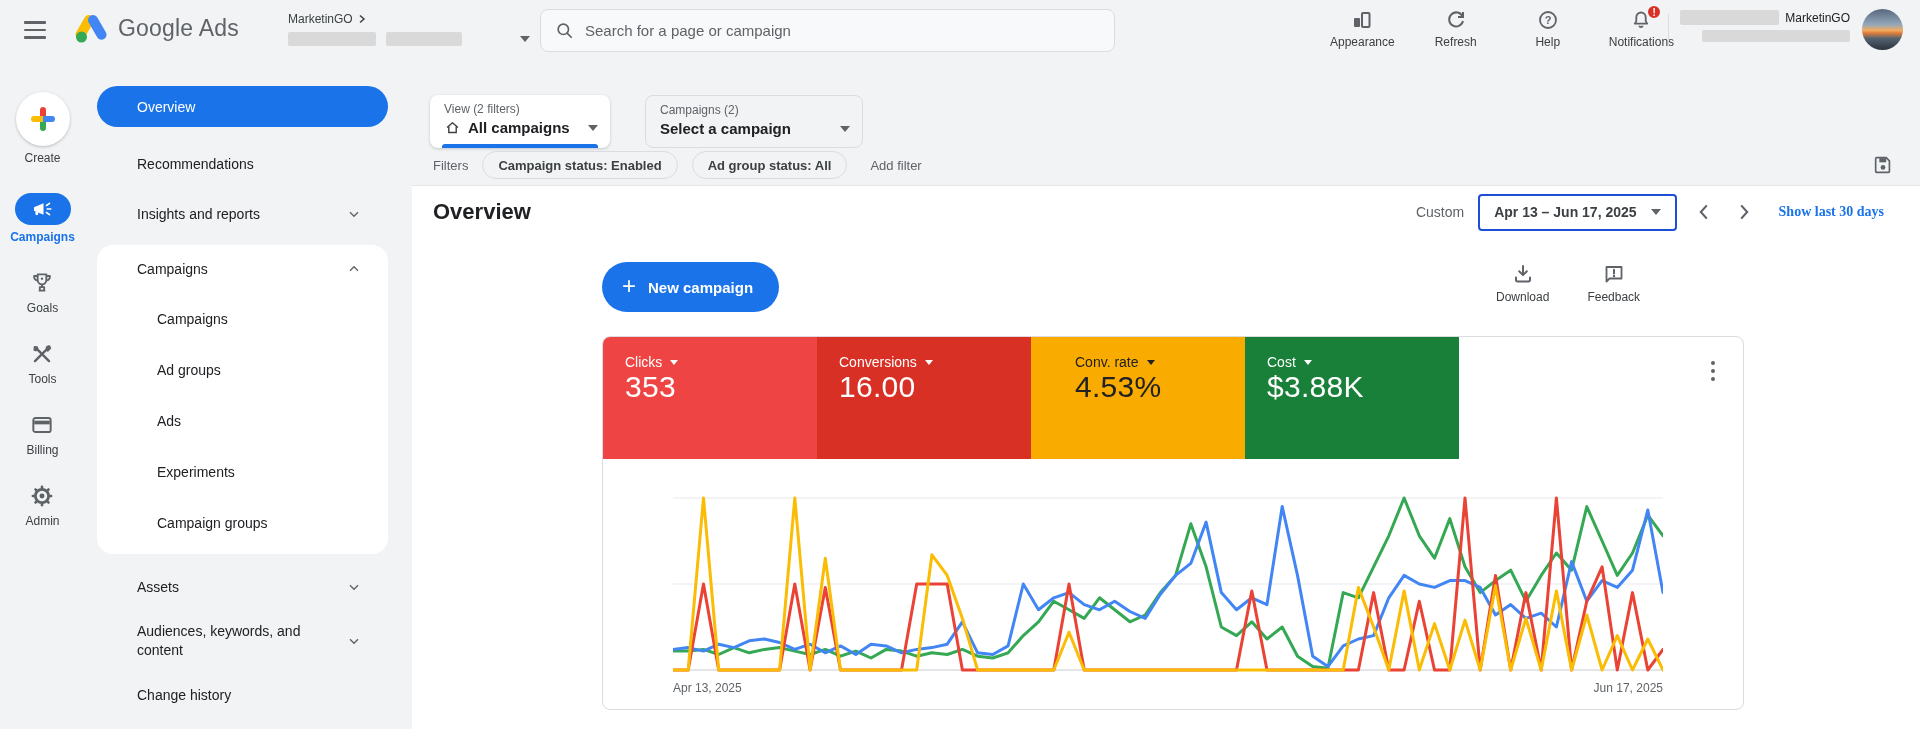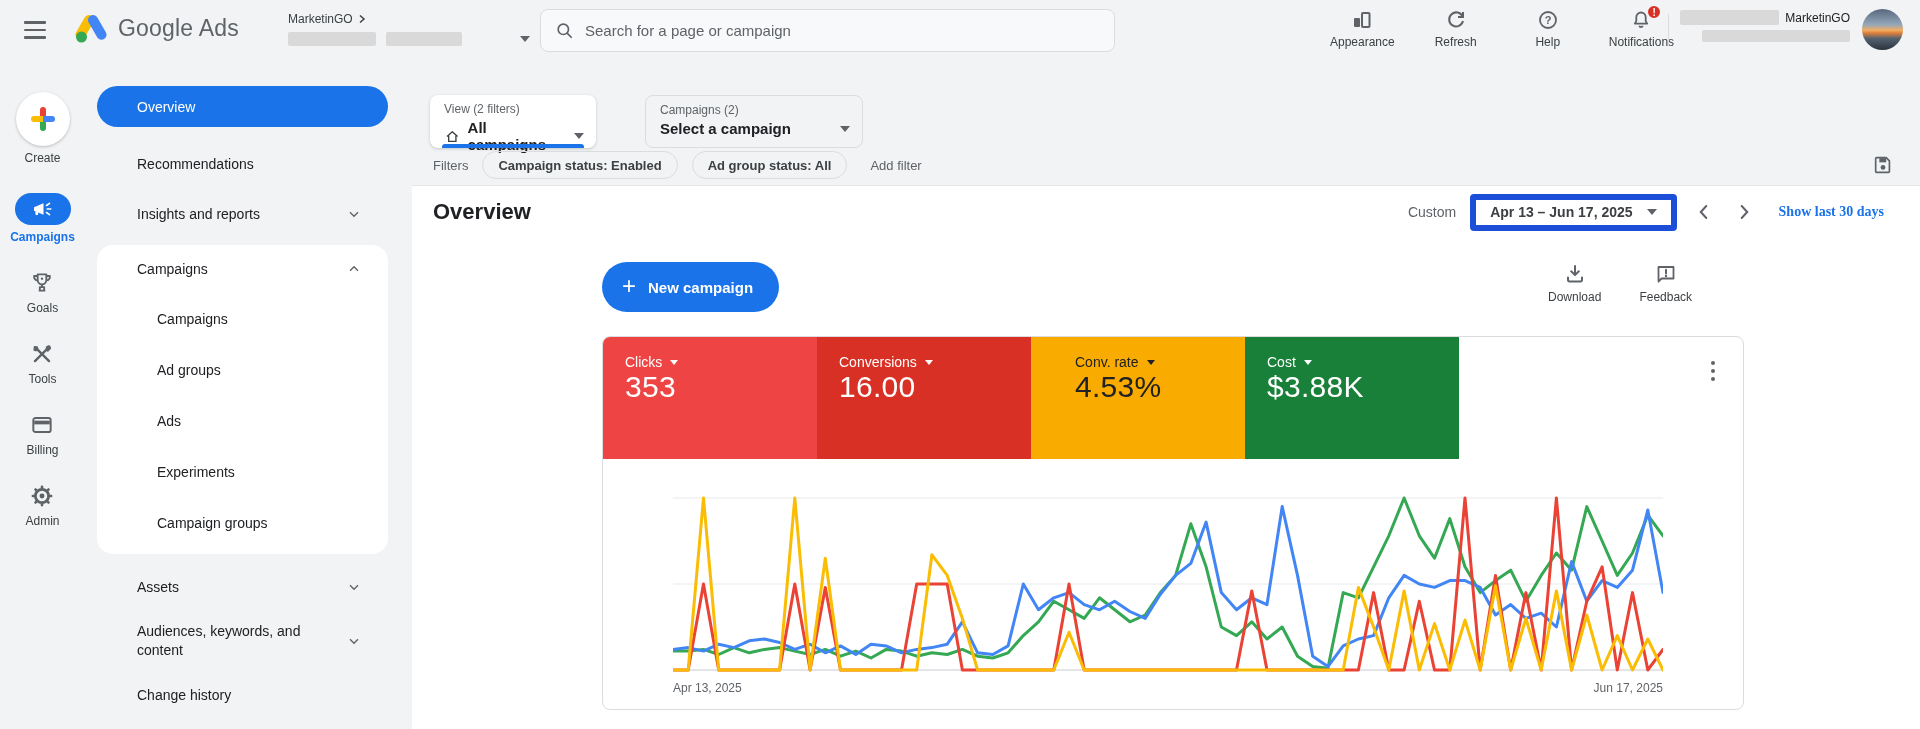--- a/index.html
+++ b/index.html
@@ -53,44 +53,44 @@
   .nav-row .chev { position: absolute; right: 26px; }
   .nav-card { margin-top: 6px; background: #fff; border-radius: 16px; padding-bottom: 6px; }
   .nav-card .nav-row.header { height: 48px; }
   .nav-sub { height: 51px; display: flex; align-items: center; padding-left: 60px; font-size: 14px; color: #202124; cursor: pointer; }
   .nav-row.twoline { height: 58px; line-height: 19px; padding-right: 62px; }
 
   
   .main-white { position: absolute; left: 412px; top: 186px; right: 0; bottom: 0; background: #fff; }
   .filters-divider { position: absolute; left: 412px; top: 185px; right: 0; height: 1px; background: #e4e6e8; }
 
-  .viewbox { position: absolute; left: 430px; top: 95px; width: 166px; height: 53px; background: #fff; border-radius: 8px; box-shadow: 0 1px 3px rgba(60,64,67,.25); padding: 7px 12px 0 14px; cursor: pointer; }
+  .viewbox { position: absolute; left: 430px; top: 95px; width: 180px; height: 53px; background: #fff; border-radius: 8px; box-shadow: 0 1px 3px rgba(60,64,67,.25); padding: 7px 12px 0 14px; cursor: pointer; }
   .viewbox::after { content: ""; position: absolute; left: 12px; right: 12px; bottom: 0; height: 4px; border-radius: 3px 3px 0 0; background: #1a73e8; }
   .box-label { font-size: 12px; color: #5f6368; }
   .box-value { display: flex; align-items: center; gap: 7px; margin-top: 3px; font-size: 15px; font-weight: 600; color: #202124; }
   .box-value .caret { margin-left: auto; }
   .selbox { position: absolute; left: 645px; top: 95px; width: 218px; height: 53px; border: 1px solid #dadce0; border-radius: 8px; padding: 7px 12px 8px 14px; cursor: pointer; }
 
   .filters-row { position: absolute; left: 433px; top: 150px; right: 26px; height: 30px; display: flex; align-items: center; gap: 14px; }
   .filters-label { font-size: 13px; color: #5f6368; }
   .chip { height: 28px; border: 1px solid #dadce0; border-radius: 15px; padding: 0 15px; display: flex; align-items: center; font-size: 13px; font-weight: bold; color: #3c4043; background: transparent; cursor: pointer; }
   .add-filter { font-size: 13px; color: #5f6368; cursor: pointer; background: none; border: none; margin-left: 9px; }
   .save-btn { margin-left: auto; background: none; border: none; cursor: pointer; }
 
   .titlerow { position: absolute; left: 433px; top: 192px; right: 36px; height: 40px; display: flex; align-items: center; }
   .page-title { font-size: 22px; color: #202124; }
   .daterow { margin-left: auto; display: flex; align-items: center; gap: 14px; }
   .custom-lbl { font-size: 14px; color: #5f6368; }
-  .datebox { display: flex; align-items: center; gap: 14px; border: 6px solid #1d4ed8; border-radius: 4px; height: 37px; padding: 0 14px; font-size: 14px; font-weight: 600; color: #3c4043; background: #fff; cursor: pointer; }
+  .datebox { display: flex; align-items: center; gap: 14px; border: 2px solid #1d4ed8; border-radius: 4px; height: 37px; padding: 0 14px; font-size: 14px; font-weight: 600; color: #3c4043; background: #fff; cursor: pointer; }
   .navchev { background: none; border: none; cursor: pointer; padding: 2px; }
   .showlast { font-size: 14px; font-weight: 600; color: #1a73e8; background: none; border: none; cursor: pointer; margin-left: 8px; font-family: Liberation Serif, serif; }
 
   .newcamp { position: absolute; left: 602px; top: 262px; height: 50px; border-radius: 25px; background: #1a73e8; color: #fff; border: none; display: flex; align-items: center; gap: 12px; padding: 0 26px 0 20px; font-size: 15px; font-weight: 600; cursor: pointer; font-family: "Liberation Sans", sans-serif; }
   .newcamp .plus { font-size: 24px; font-weight: 400; line-height: 1; margin-top: -2px; }
-  .dlfb { position: absolute; left: 1548px; top: 262px; display: flex; gap: 38px; }
+  .dlfb { position: absolute; left: 1496px; top: 262px; display: flex; gap: 38px; }
   .dlfb .item { display: flex; flex-direction: column; align-items: center; gap: 4px; background: none; border: none; cursor: pointer; }
   .dlfb .lbl { font-size: 12px; color: #3c4043; }
 
   
   .card { position: absolute; left: 602px; top: 336px; width: 1142px; height: 374px; background: #fff; border: 1px solid #dadce0; border-radius: 8px; }
   .scorecards { position: absolute; left: 0; top: 0; display: flex; }
   .scorecard { width: 214px; height: 122px; padding: 17px 20px 0 22px; cursor: pointer; }
   .scorecard:first-child { border-top-left-radius: 7px; }
   .sc-label { display: flex; align-items: center; gap: 8px; font-size: 14px; }
   .sc-label .caret { border-top-color: currentColor; border-left-width: 4.5px; border-right-width: 4.5px; border-top-width: 5.5px; }

